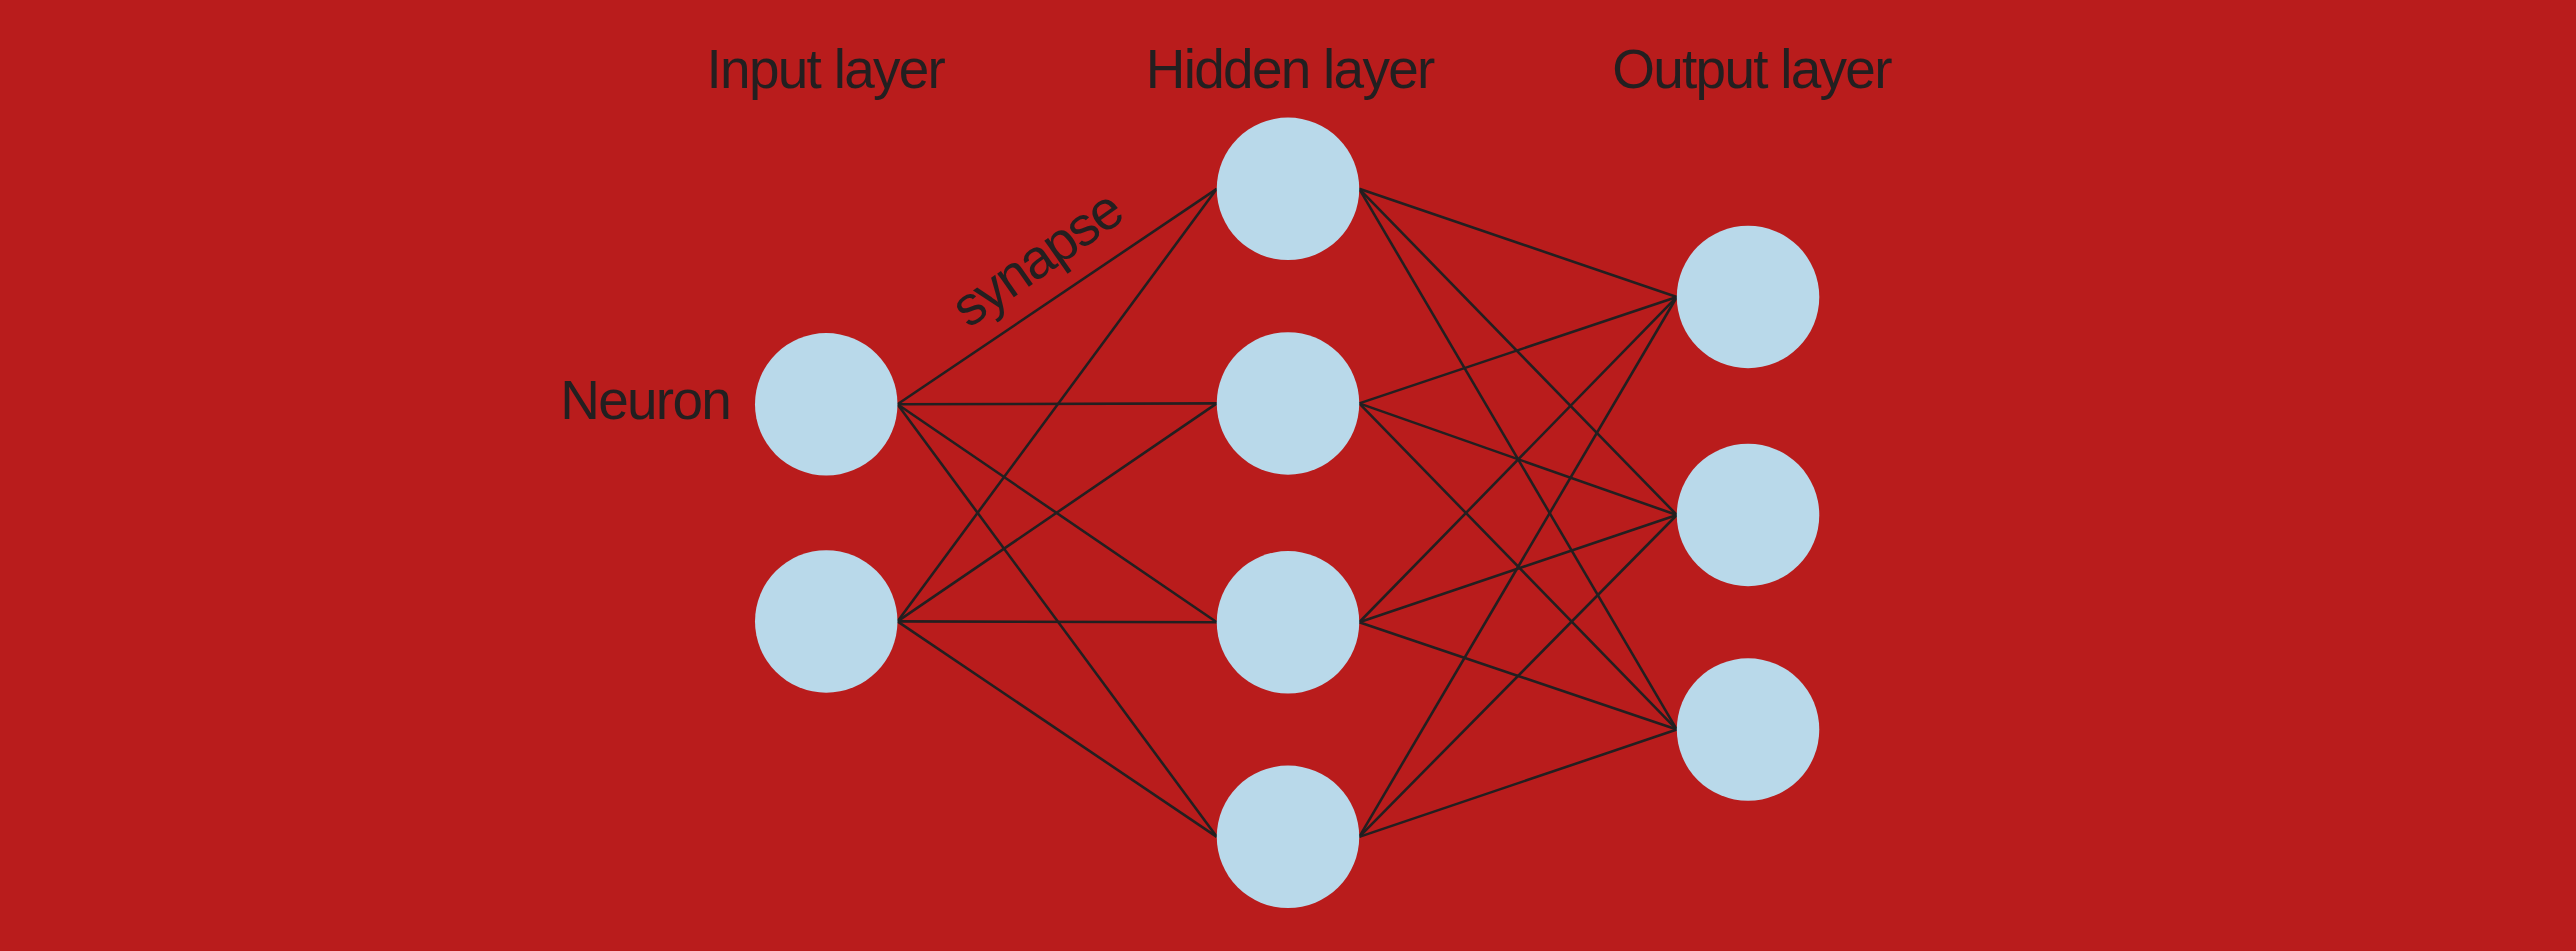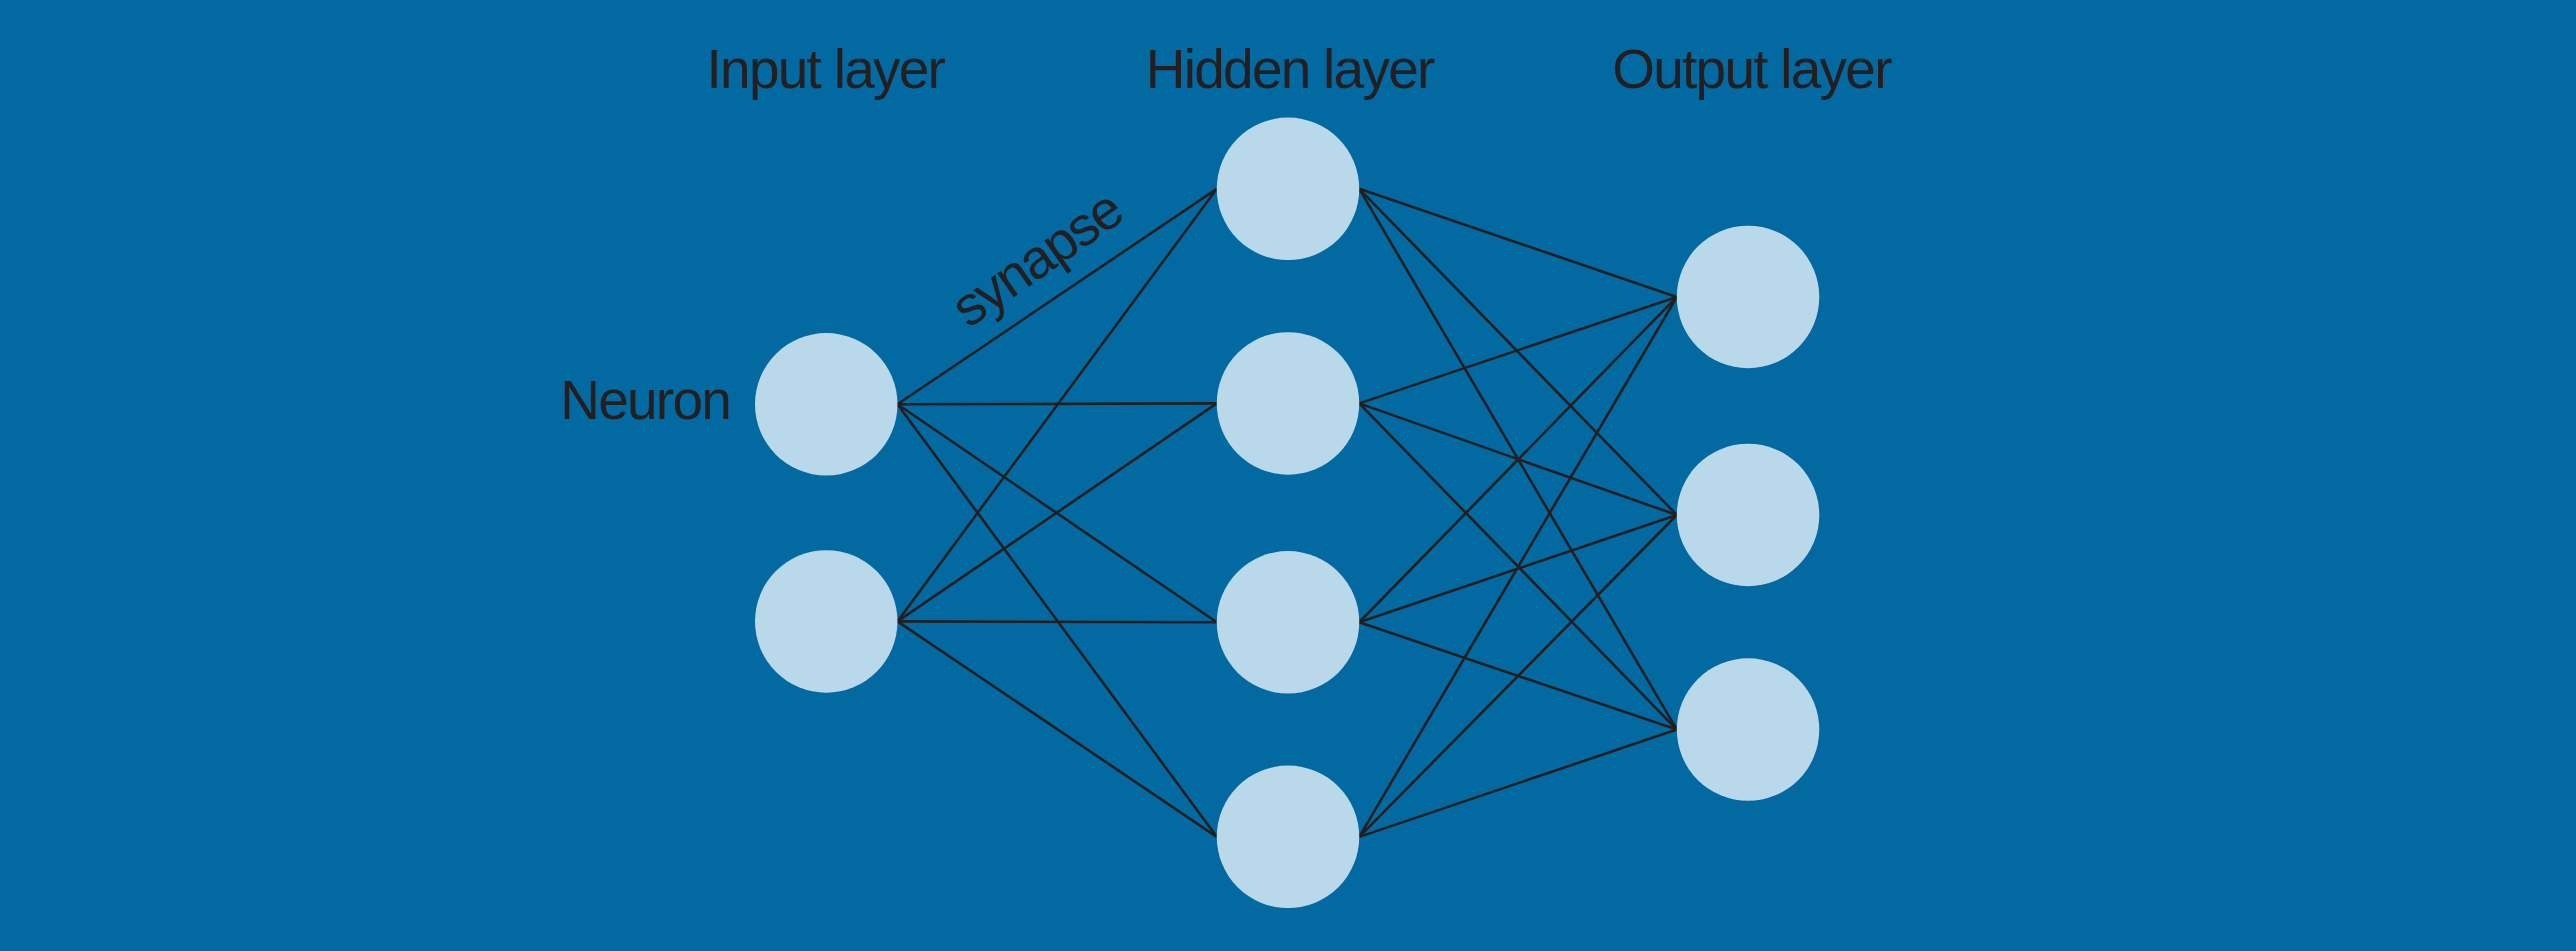--- a/index.html
+++ b/index.html
@@ -14,21 +14,21 @@
   .diagram-text {
     font-family: "Liberation Sans", sans-serif;
     font-size: 64px;
     letter-spacing: -2px;
     font-weight: 400;
   }
 </style>
 </head>
 <body>
 
-<div class="stage" style="background: #0369a1;">
+<div class="stage" style="background: #b91c1c;">
   <svg width="2576" height="951" viewBox="0 0 3000 1108">
     <g>
         <line x1="1045" y1="471" x2="1417" y2="220" stroke="#231f20" stroke-width="3"></line>
         <line x1="1045" y1="471" x2="1417" y2="470" stroke="#231f20" stroke-width="3"></line>
         <line x1="1045" y1="471" x2="1417" y2="725" stroke="#231f20" stroke-width="3"></line>
         <line x1="1045" y1="471" x2="1417" y2="975" stroke="#231f20" stroke-width="3"></line>
         <line x1="1045" y1="724" x2="1417" y2="220" stroke="#231f20" stroke-width="3"></line>
         <line x1="1045" y1="724" x2="1417" y2="470" stroke="#231f20" stroke-width="3"></line>
         <line x1="1045" y1="724" x2="1417" y2="725" stroke="#231f20" stroke-width="3"></line>
         <line x1="1045" y1="724" x2="1417" y2="975" stroke="#231f20" stroke-width="3"></line>

